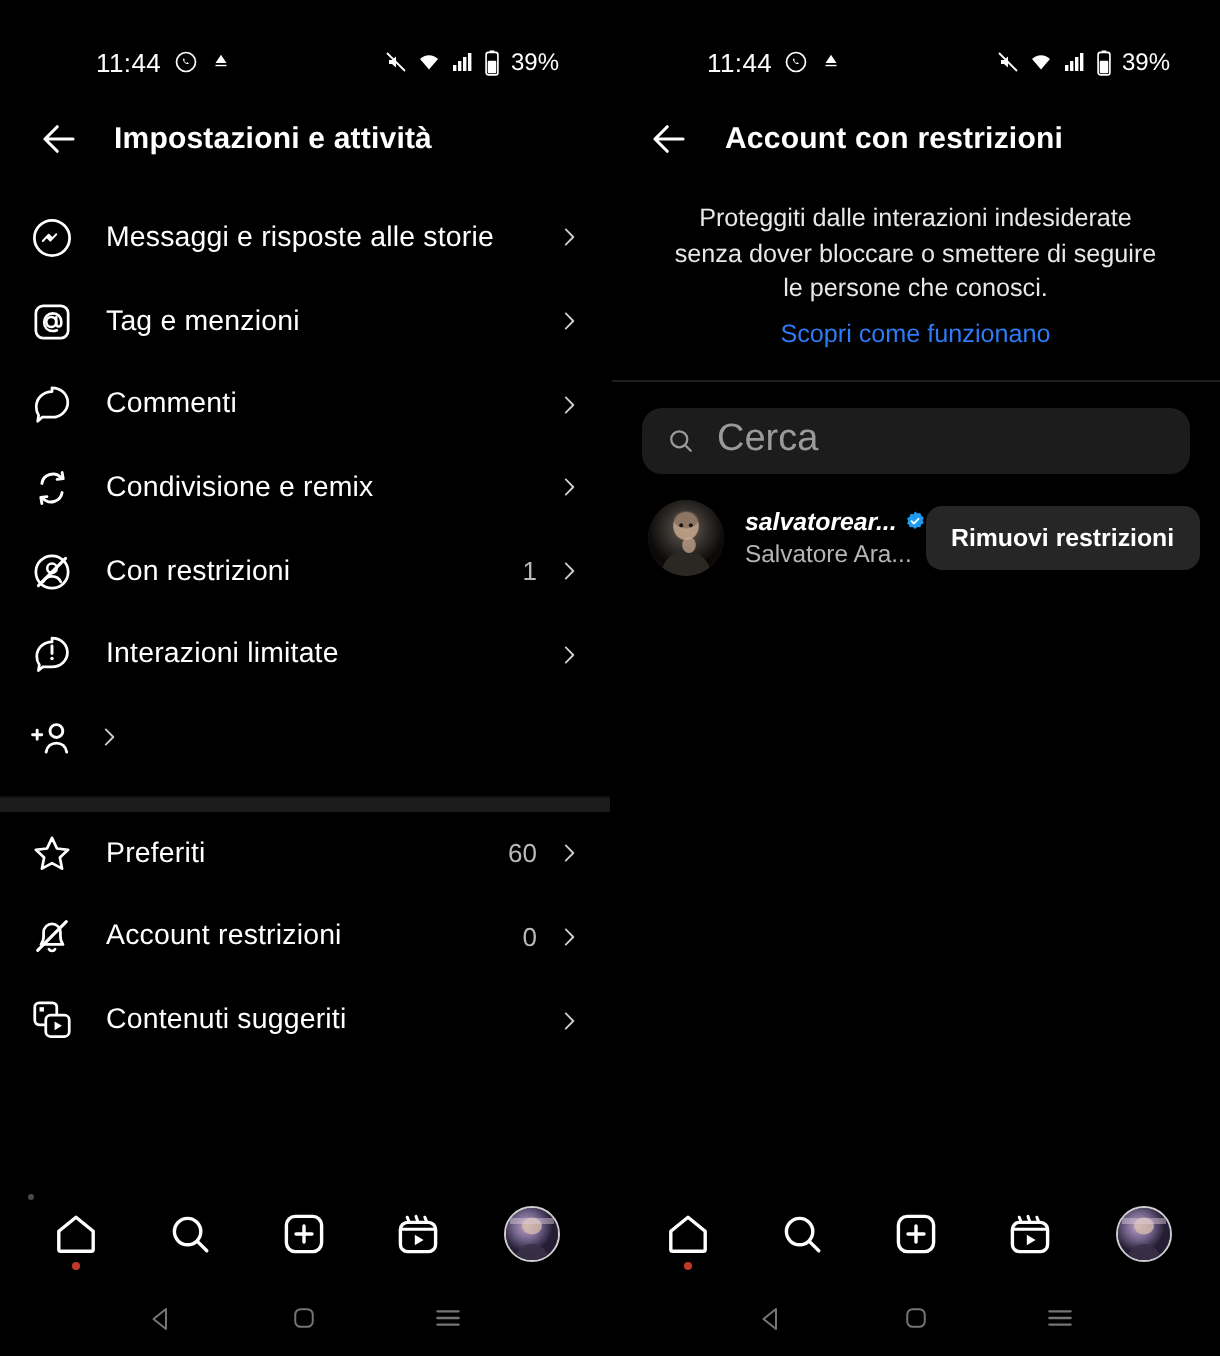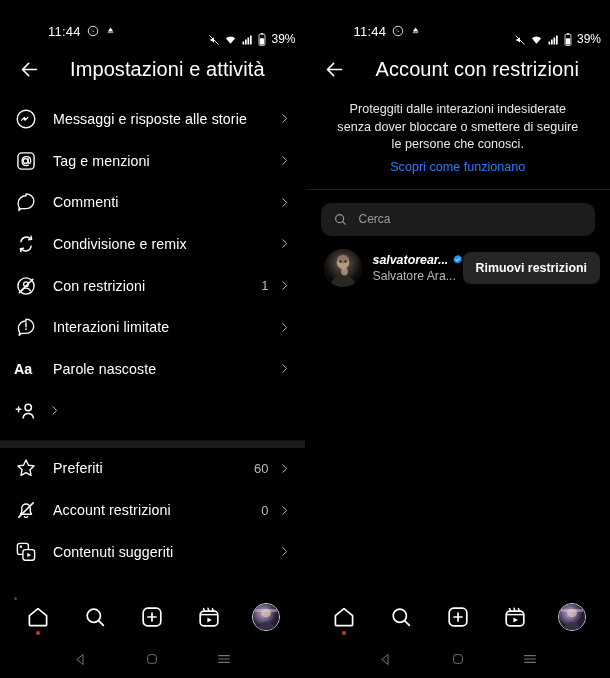--- a/index.html
+++ b/index.html
@@ -44,45 +44,45 @@
   .sb-left {
     display: flex;
     align-items: center;
     gap: 6px;
     margin-left: 36px;
   }
   .sb-time { font-size: 13px; letter-spacing: .2px; }
   .sb-ico { display: inline-flex; align-items: center; }
   .sb-right {
     position: absolute;
-    right: 9px;
+    right: 25px;
     top: 0;
     height: 30px;
     display: flex;
-    align-items: flex-end;
+    align-items: center;
     gap: 4px;
   }
   .sb-batt { font-size: 12px; margin-left: 1px; }
 
   
   .header {
     height: 46px;
     display: flex;
     align-items: center;
     padding: 0 0 0 12px;
   }
   .back-btn {
     width: 34px; height: 34px;
     display: flex; align-items: center; justify-content: center;
     flex: none;
   }
   .header-title {
-    font-size: 20px;
-    font-weight: 400;
-    margin-left: 24px;
+    font-size: 15px;
+    font-weight: 700;
+    margin-left: 11px;
     letter-spacing: .1px;
     white-space: nowrap;
   }
 
   
   .list { padding-top: 6px; }
   .row {
     height: 41.7px;
     display: flex;
     align-items: center;
@@ -151,21 +151,21 @@
     display: flex;
     align-items: center;
     padding: 0 12px;
   }
   .search-ico { flex: none; display: flex; align-items: center; }
   .search-input {
     border: 0;
     outline: 0;
     background: transparent;
     color: #c2c2c2;
-    font-size: 12px;
+    font-size: 19px;
     font-family: "Liberation Sans", sans-serif;
     margin-left: 11px;
     flex: 1;
     padding: 0;
   }
   .search-input::placeholder { color: #9a9a9a; opacity: 1; }
 
   .user-row {
     display: flex;
     align-items: center;
@@ -422,34 +422,20 @@
         </span>
         <span class="row-label">Interazioni limitate</span>
         <span class="row-count"></span>
         <span class="chev">
             <svg width="13" height="13" viewBox="0 0 24 24">
               <path d="M9 5l7 7-7 7" fill="none" stroke="#cfcfcf" stroke-width="1.7" stroke-linecap="round" stroke-linejoin="round"></path>
             </svg>
           </span>
       </div>
 
-      <div class="row">
-        <span class="row-ico">
-          <svg width="24" height="22" viewBox="0 0 26 22">
-              <text x="0" y="16.5" font-family="Liberation Sans, sans-serif" font-size="15.5" font-weight="600" fill="#fff">Aa</text>
-            </svg>
-        </span>
-        <span class="row-label">Parole nascoste</span>
-        <span class="row-count"></span>
-        <span class="chev">
-            <svg width="13" height="13" viewBox="0 0 24 24">
-              <path d="M9 5l7 7-7 7" fill="none" stroke="#cfcfcf" stroke-width="1.7" stroke-linecap="round" stroke-linejoin="round"></path>
-            </svg>
-          </span>
-      </div>
 
       <div class="row">
         <span class="row-ico">
           <svg width="24" height="22" viewBox="0 0 26 24">
               <path d="M2.4 10.2h5M4.9 7.7v5" stroke="#fff" stroke-width="1.6" stroke-linecap="round"></path>
               <circle cx="15.4" cy="8.2" r="3.5" fill="none" stroke="#fff" stroke-width="1.6"></circle>
               <path d="M9.8 19.6c.5-3 2.8-4.8 5.6-4.8s5.1 1.8 5.6 4.8" fill="none" stroke="#fff" stroke-width="1.6" stroke-linecap="round"></path>
             </svg>
         </span>
         <span class="row-count"></span>

